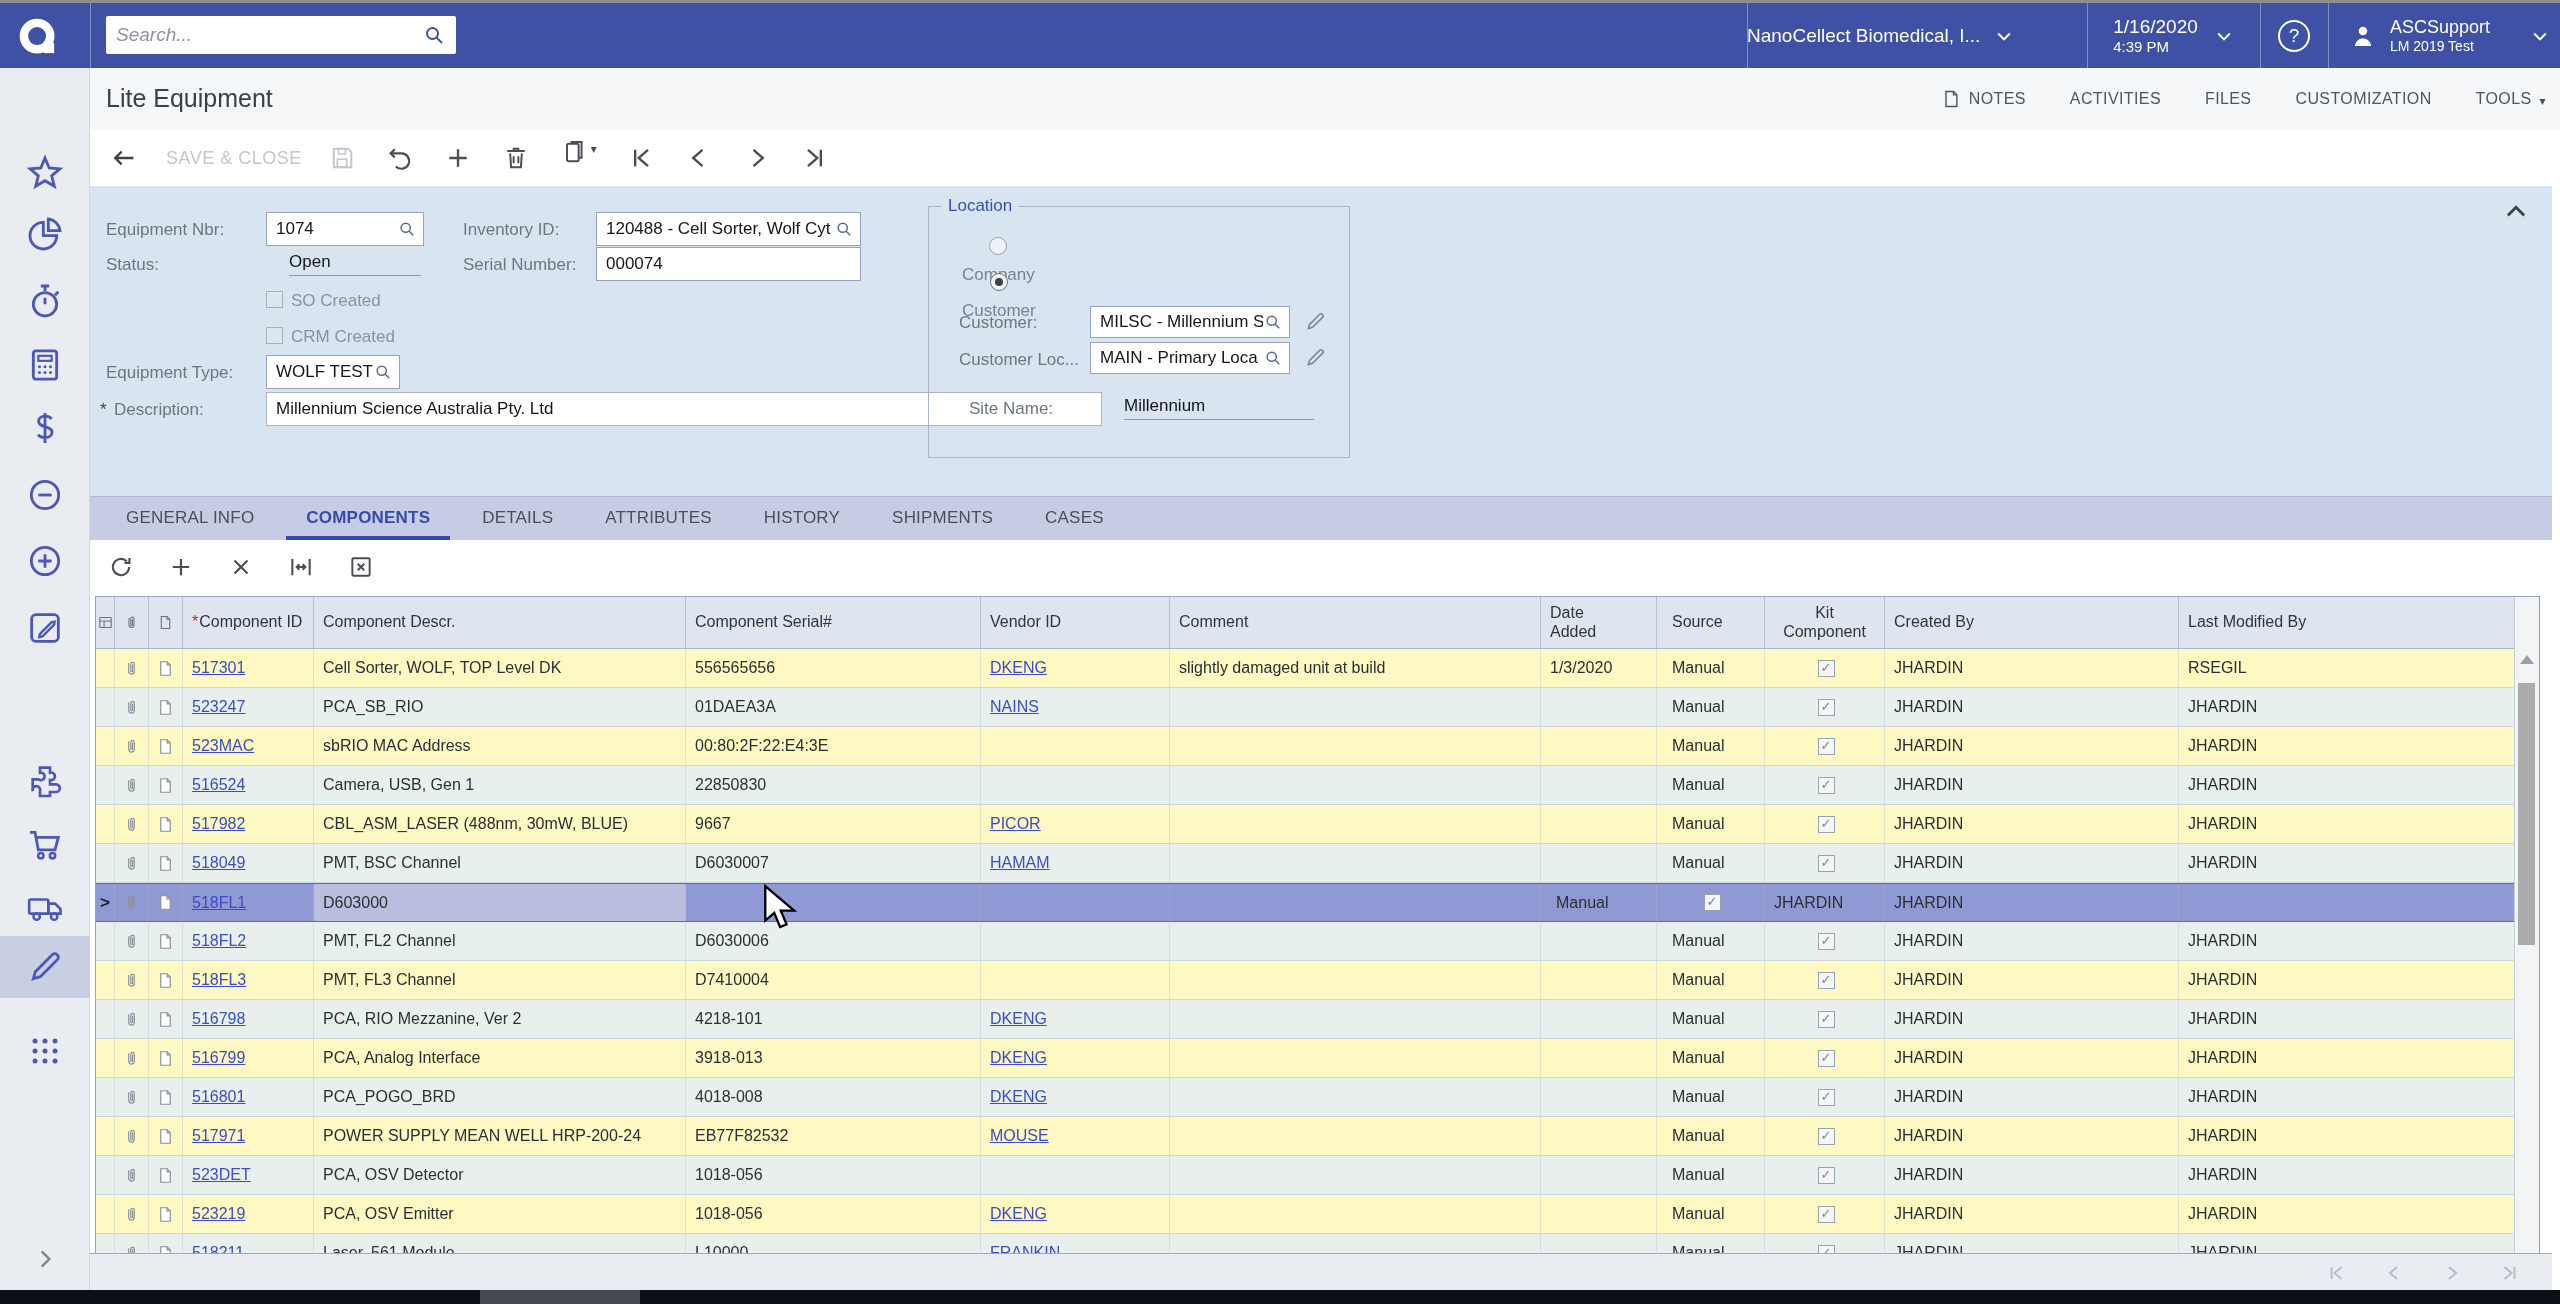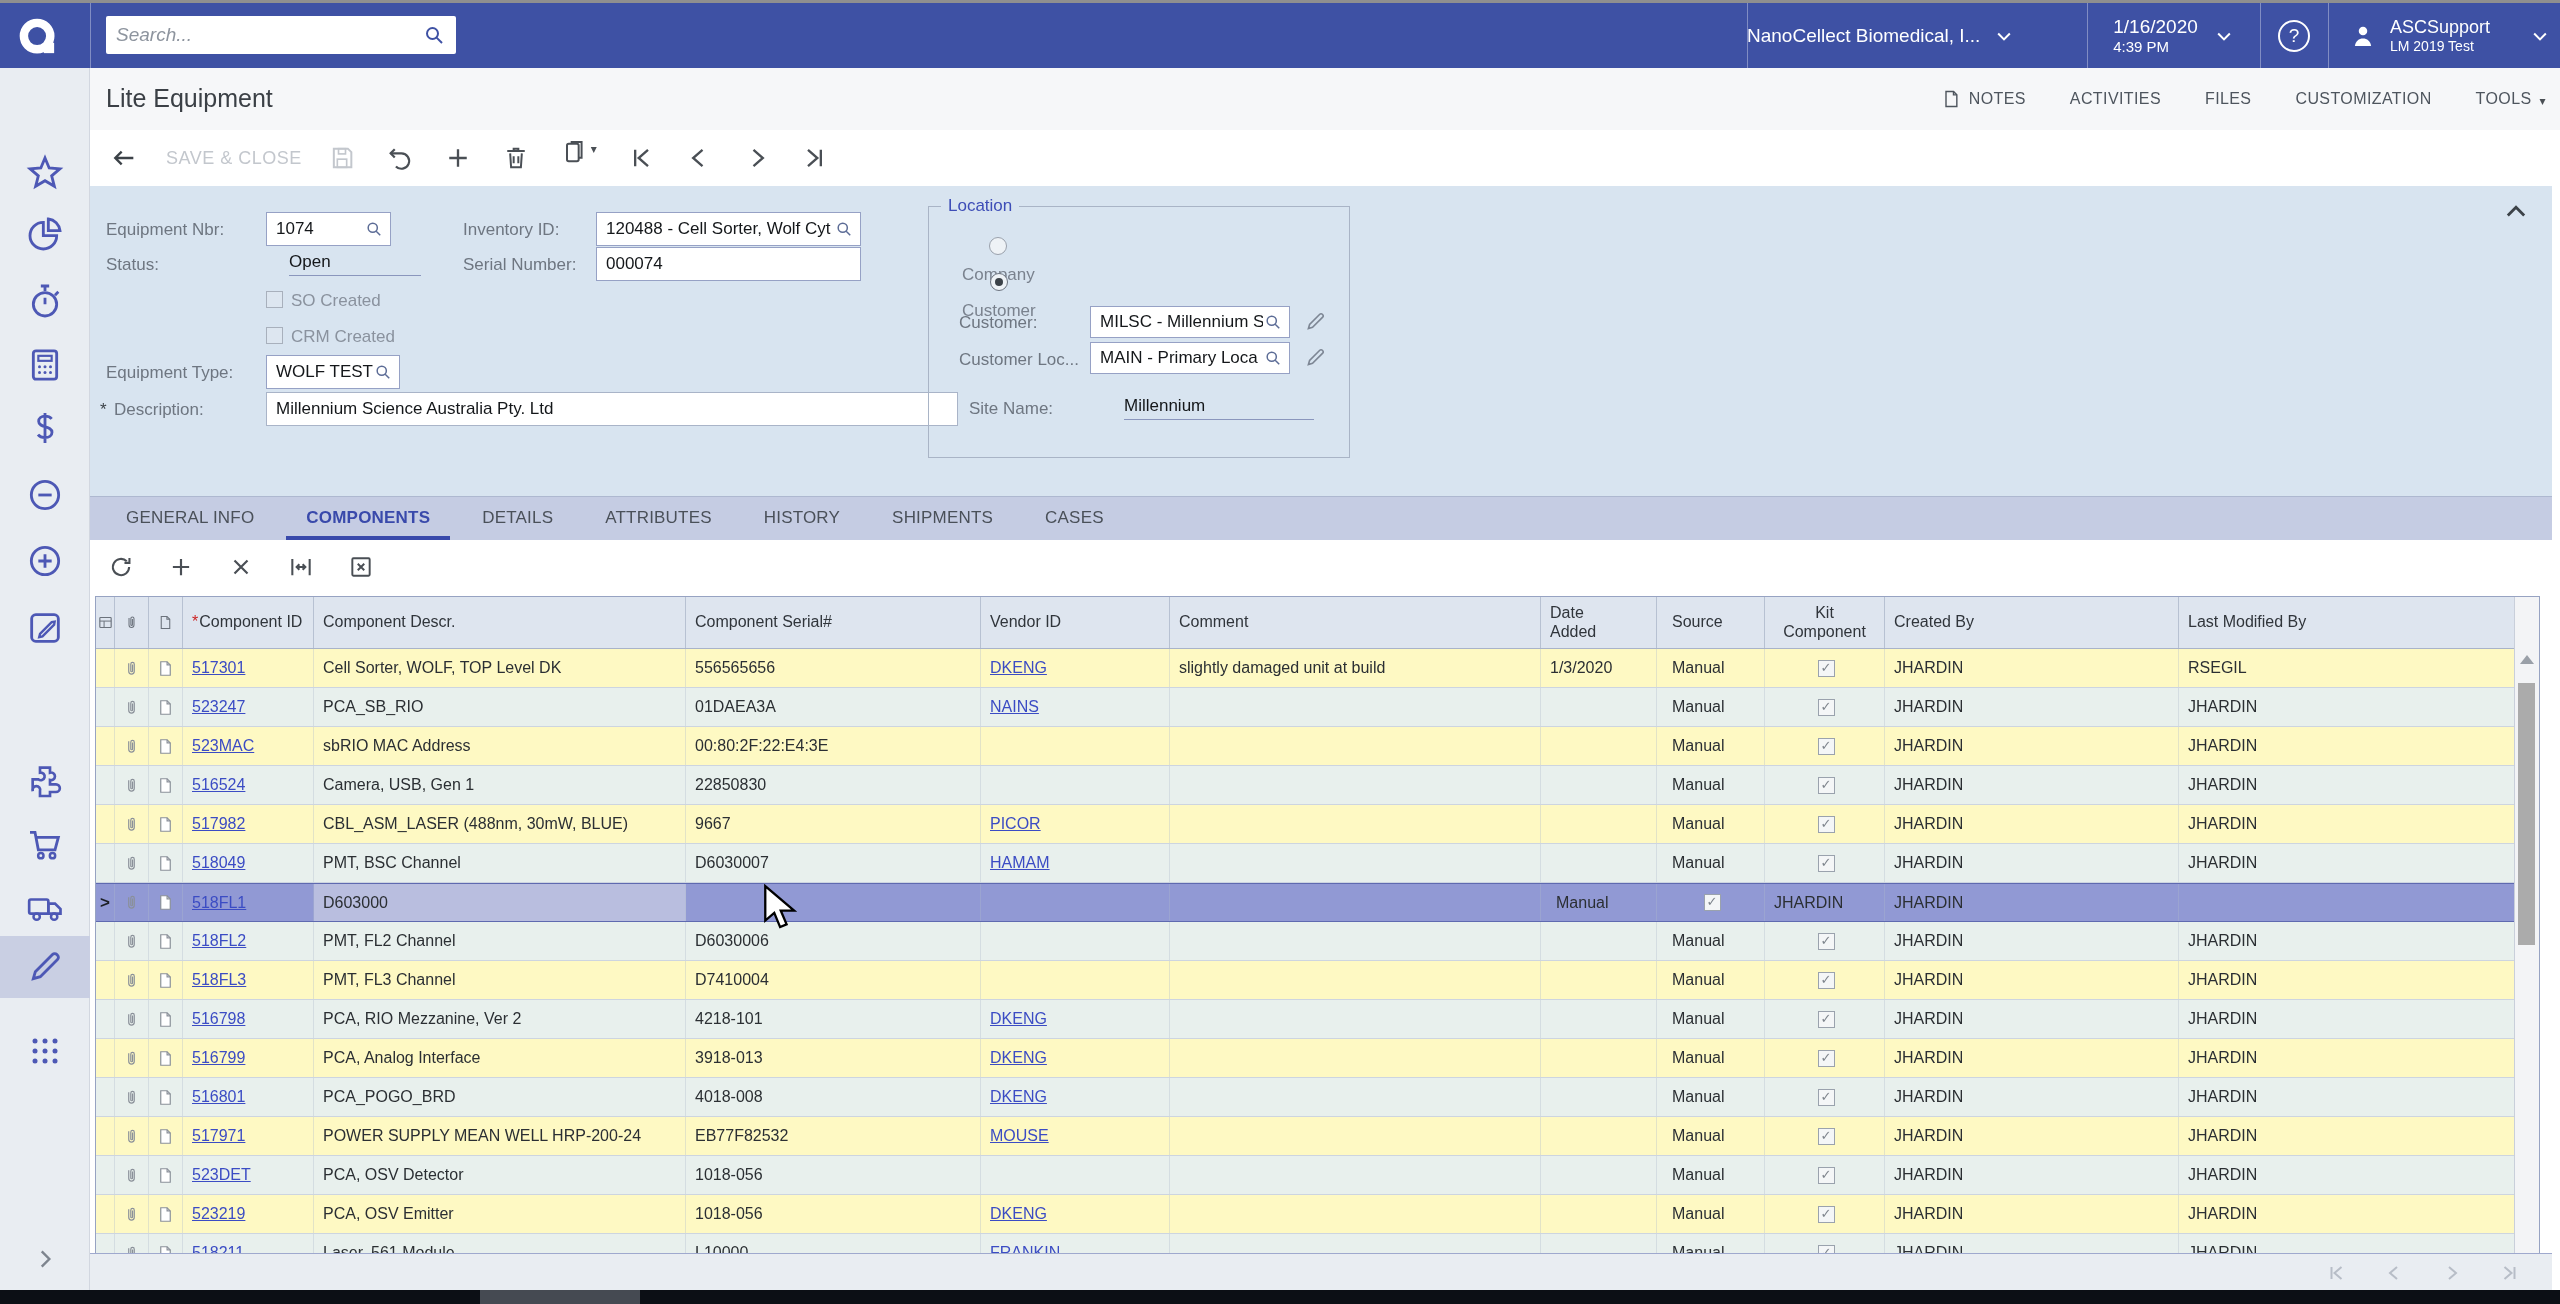--- a/index.html
+++ b/index.html
@@ -388,21 +388,21 @@
     <div class="mt-gap"></div>
     <div class="tbtn">
         <svg viewBox="0 0 24 24">
           <path d="M17 5v14M6 5l8 7-8 7" fill="none" stroke="currentColor" stroke-width="2"></path>
         </svg>
       </div>
   </div>
 
   <section class="form-panel">
     <span class="flabel" style="left:16px;top:34px">Equipment Nbr:</span>
-    <div class="finput" style="left:176px;top:26px;width:125px">
+    <div class="finput" style="left:176px;top:26px;width:158px">
       <span class="val">1074</span>
       <svg class="mag" viewBox="0 0 24 24">
           <circle cx="10.5" cy="10.5" r="5.5" fill="none" stroke="currentColor" stroke-width="1.8"></circle>
           <line x1="14.6" y1="14.6" x2="19.5" y2="19.5" stroke="currentColor" stroke-width="1.8"></line>
         </svg>
     </div>
     <span class="flabel" style="left:373px;top:34px">Inventory ID:</span>
     <div class="finput" style="left:506px;top:26px;width:265px">
       <span class="val">120488 - Cell Sorter, Wolf Cyt</span>
       <svg class="mag" viewBox="0 0 24 24">
@@ -431,21 +431,21 @@
     <div class="finput" style="left:176px;top:169px;width:134px">
       <span class="val">WOLF TEST</span>
       <svg class="mag" viewBox="0 0 24 24">
           <circle cx="10.5" cy="10.5" r="5.5" fill="none" stroke="currentColor" stroke-width="1.8"></circle>
           <line x1="14.6" y1="14.6" x2="19.5" y2="19.5" stroke="currentColor" stroke-width="1.8"></line>
         </svg>
     </div>
 
     <span class="flabel" style="left:10px;top:214px;color:#3c4248">*</span>
     <span class="flabel" style="left:24px;top:214px">Description:</span>
-    <div class="finput" style="left:176px;top:206px;width:692px;border-color:#a9b4c8">
+    <div class="finput" style="left:176px;top:206px;width:836px;border-color:#a9b4c8">
       <span class="val">Millennium Science Australia Pty. Ltd</span>
     </div>
 
     <div class="loc-fieldset">
       <span class="loc-legend">Location</span>
       <div class="radio-row" style="left:33px;top:30px">
         <span class="radio"></span>
         <span class="lbl">Company</span>
       </div>
       <div class="radio-row" style="left:33px;top:66px">

